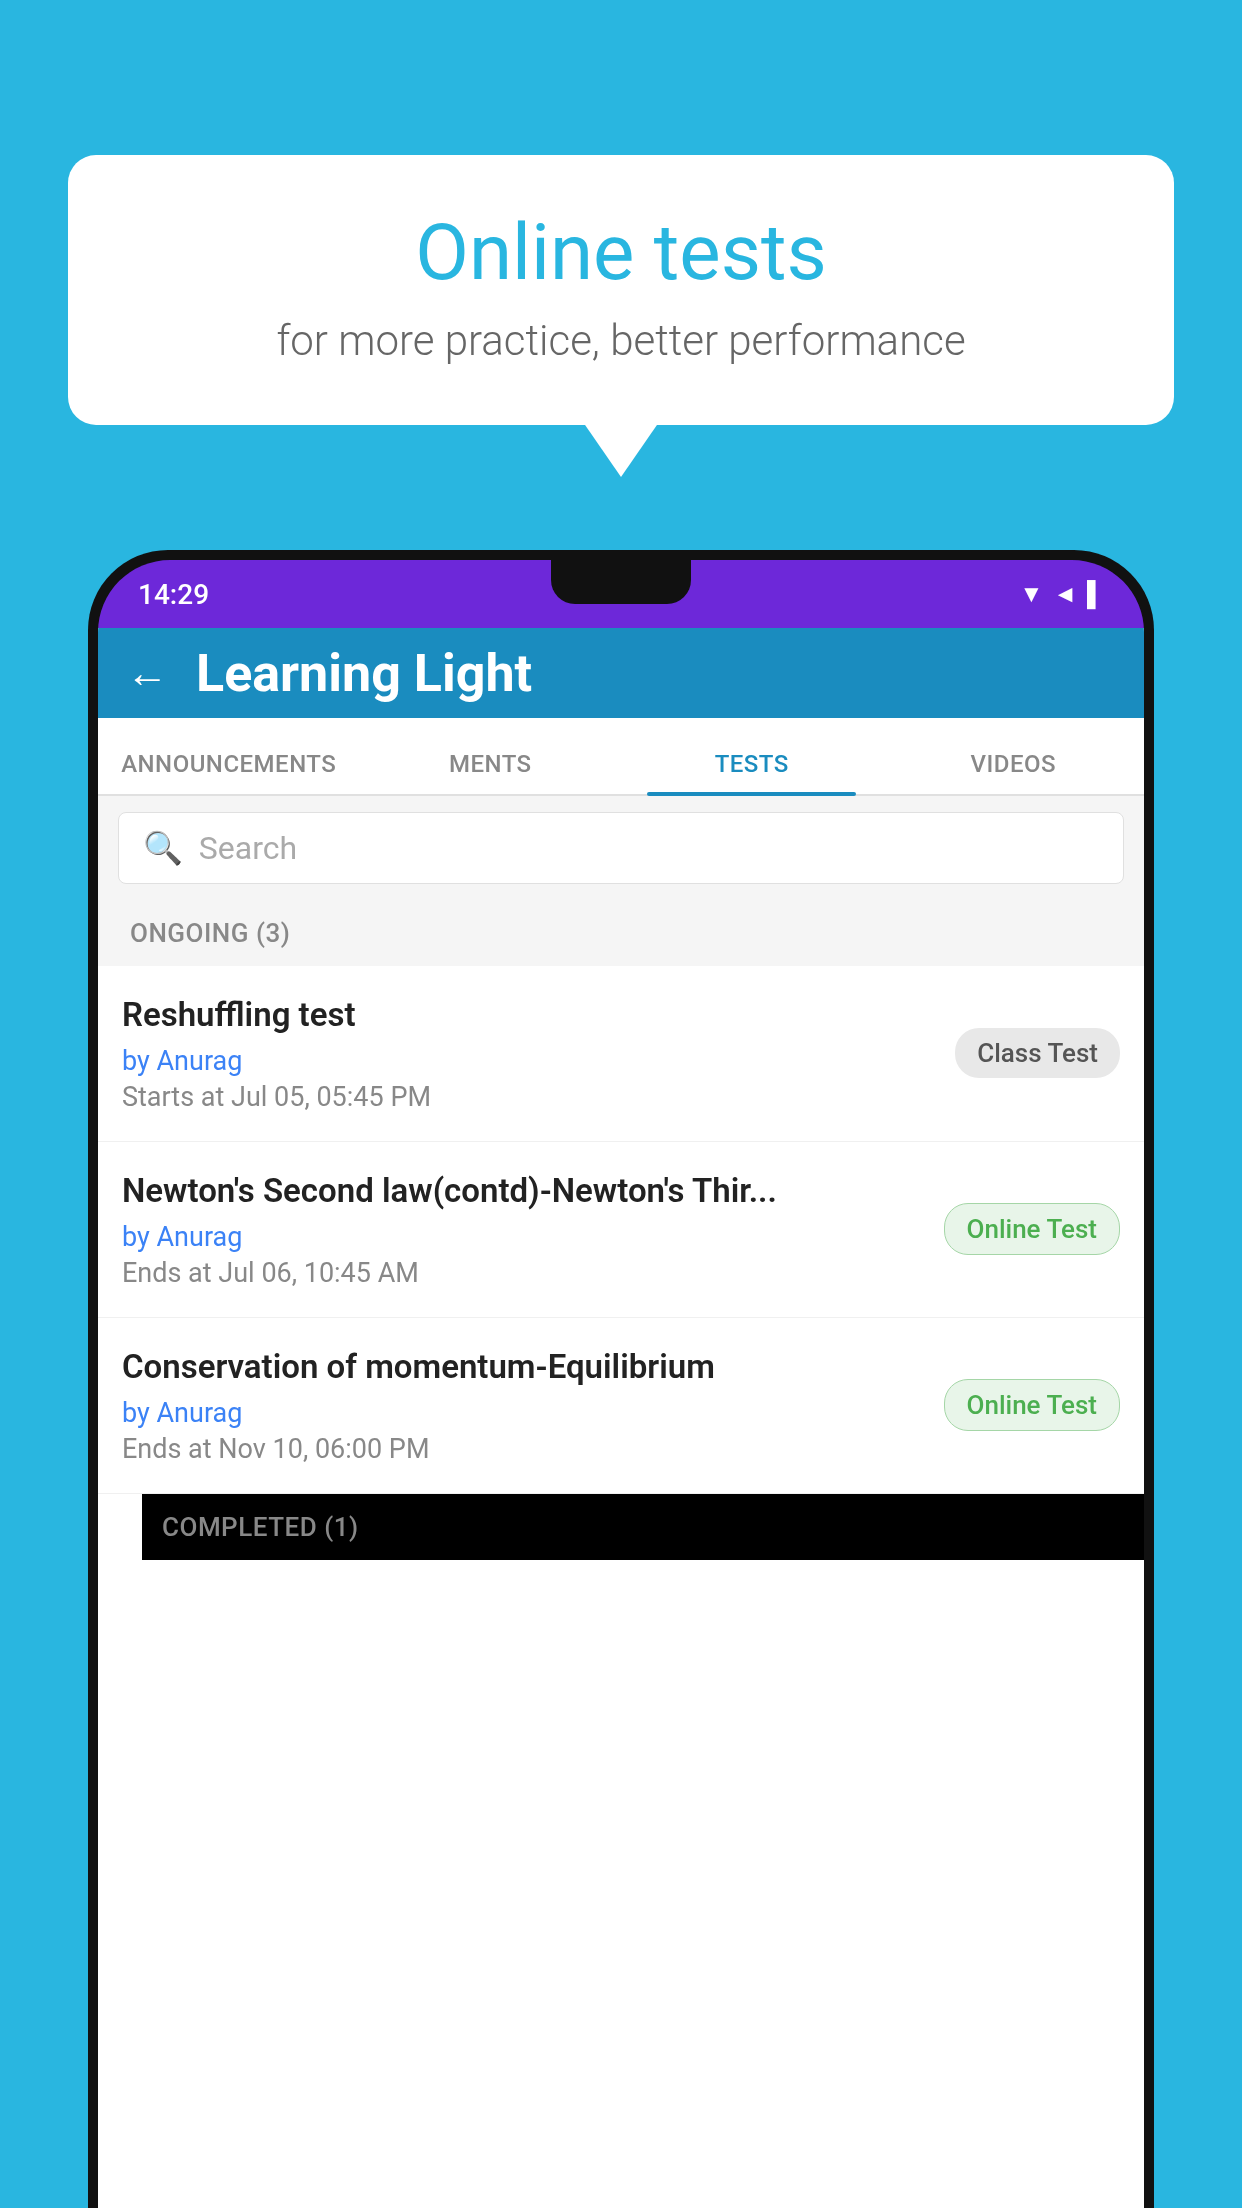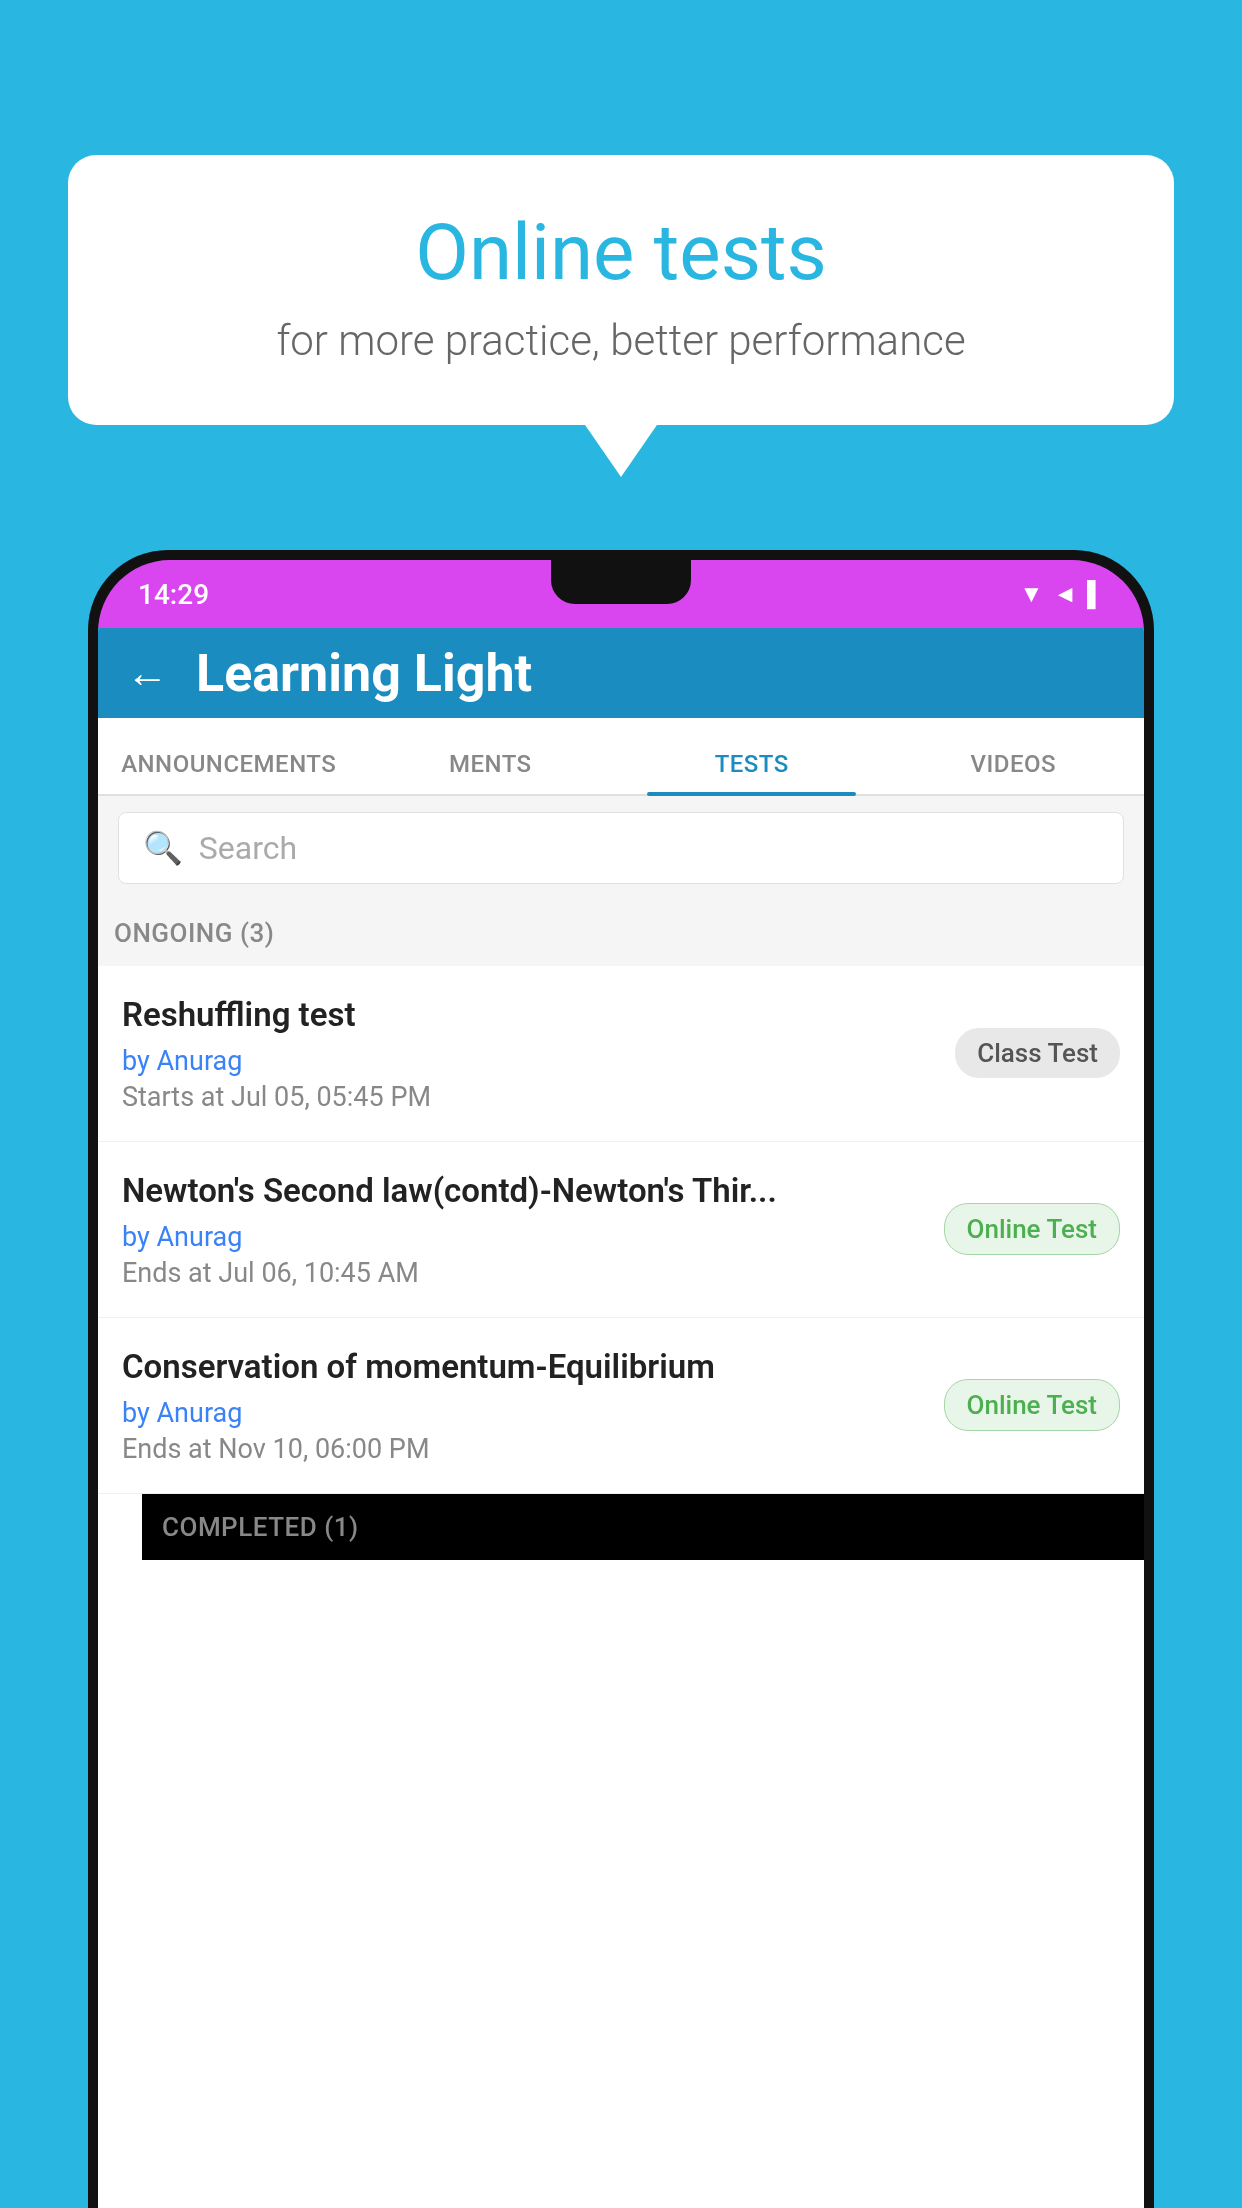--- a/index.html
+++ b/index.html
@@ -75,21 +75,21 @@
       left: 10px;
       right: 10px;
       bottom: 0;
       background: #111;
       border-radius: 72px 72px 0 0;
       overflow: hidden;
     }
 
     
     .status-bar {
-      background: #d946ef;
+      background: #6d28d9;
       height: 68px;
       display: flex;
       align-items: center;
       justify-content: space-between;
       padding: 0 40px;
       position: relative;
     }
 
     .status-time {
       color: white;
@@ -200,21 +200,21 @@
     }
 
     .search-placeholder {
       color: #aaa;
       font-size: 32px;
     }
 
     
     .section-header {
       background: #f5f5f5;
-      padding: 18px 16px;
+      padding: 18px 32px;
     }
 
     .section-label {
       font-size: 26px;
       color: #888;
       font-weight: 500;
       letter-spacing: 0.5px;
     }
 
     

